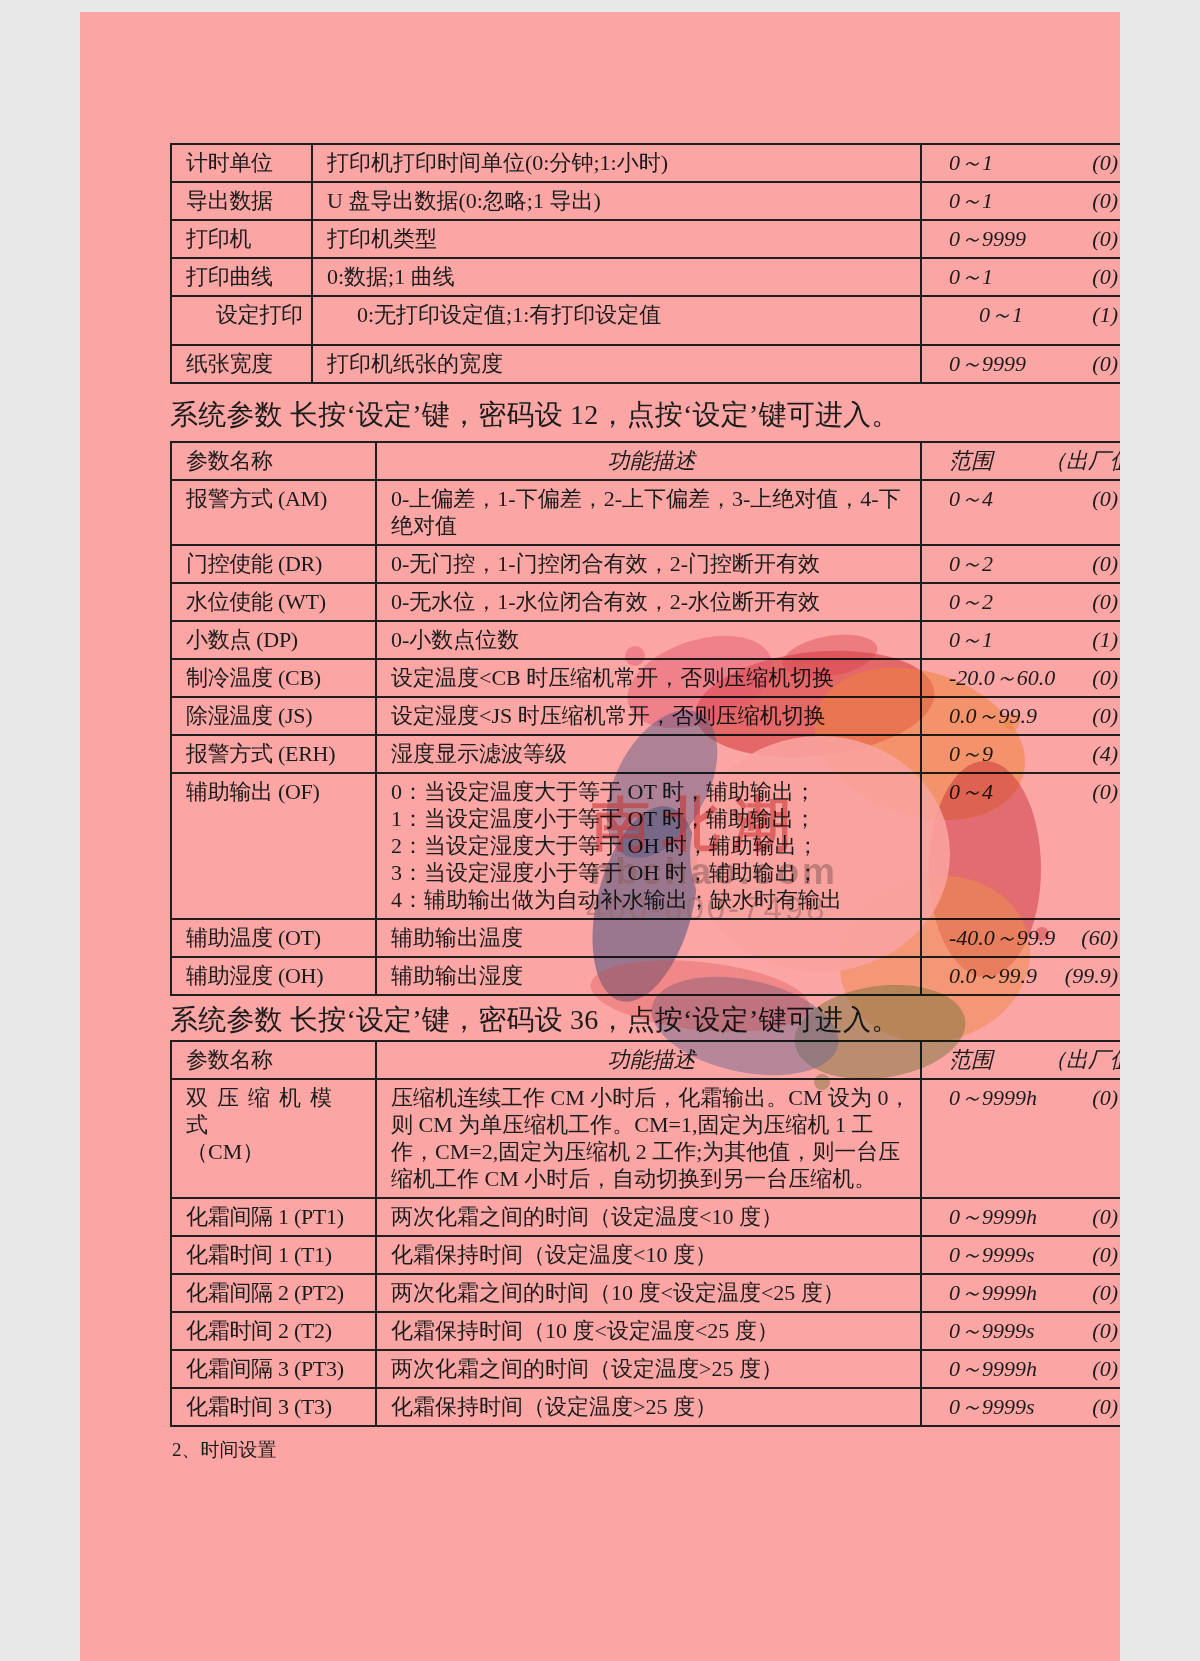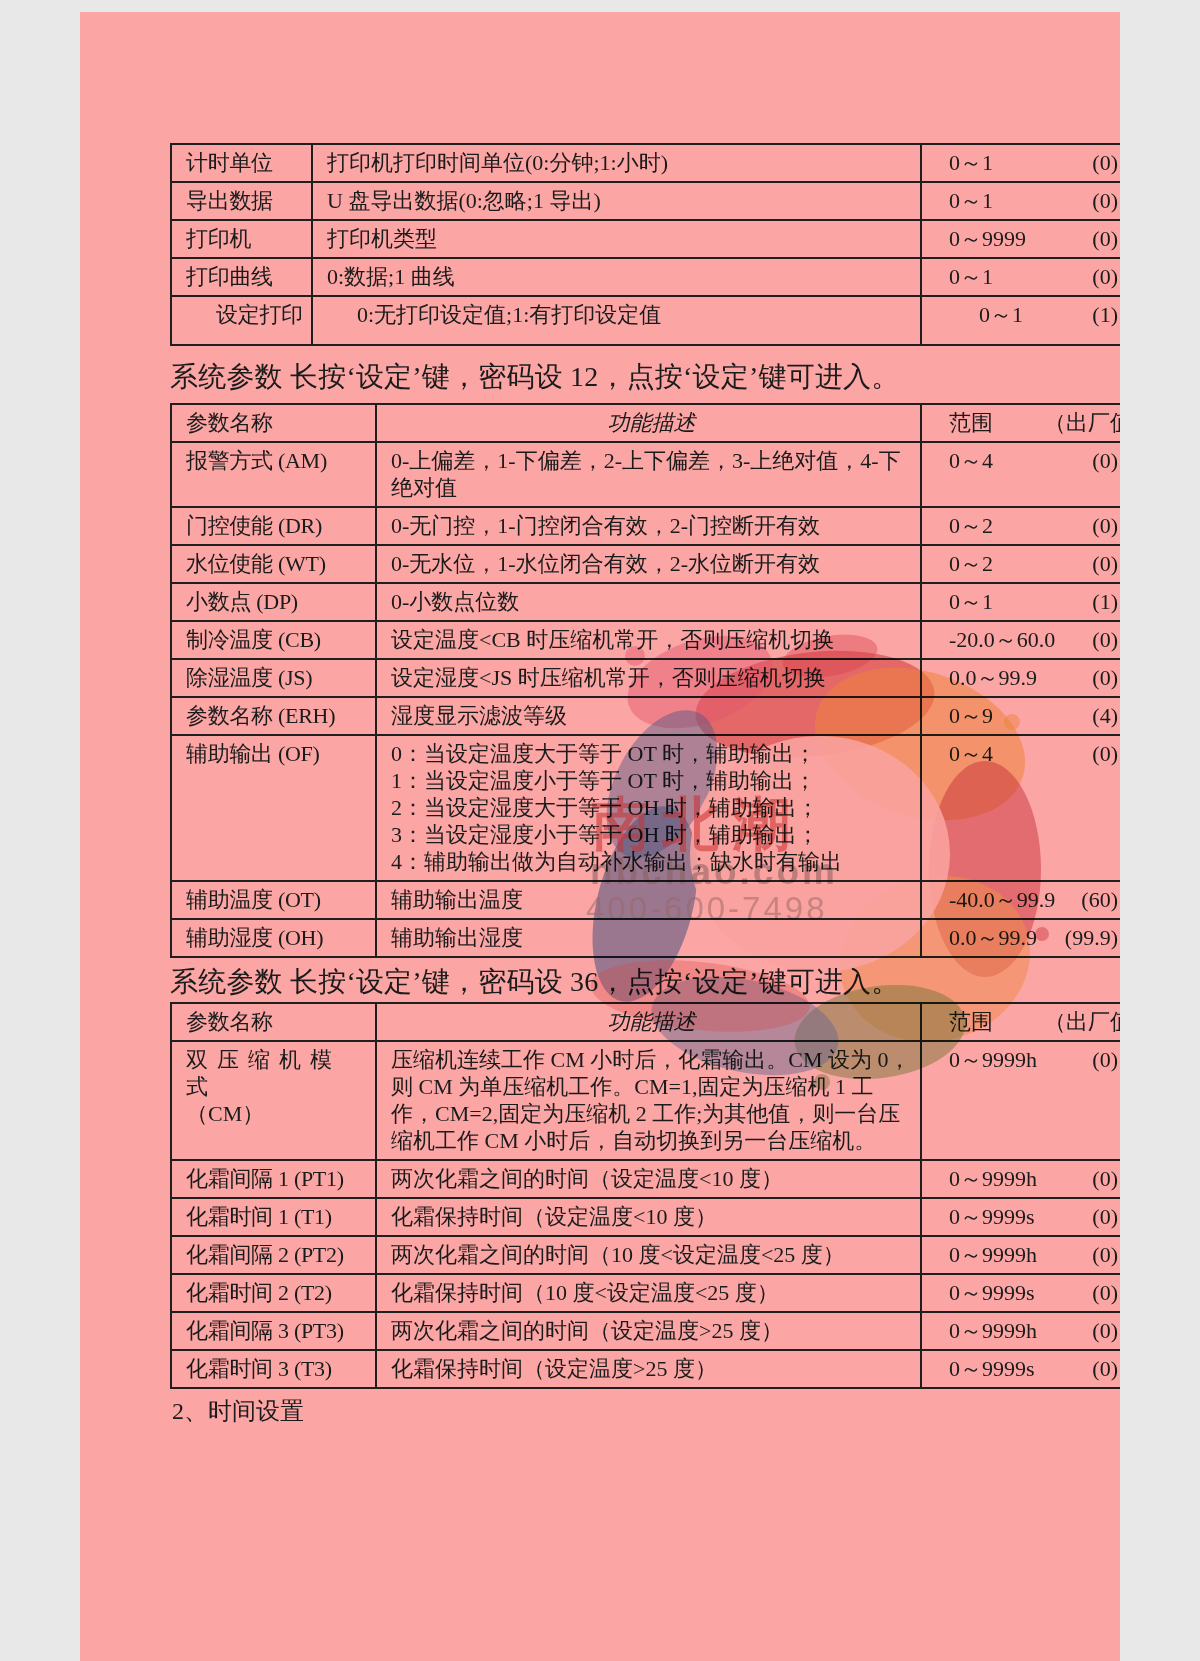--- a/index.html
+++ b/index.html
@@ -24,28 +24,28 @@
     word-break:break-all;
   }
   .t1 col.w1 { width:141px; } .t1 col.w2 { width:609px; } .t1 col.w3 { width:262px; }
   .t23 col.w1 { width:205px; } .t23 col.w2 { width:545px; } .t23 col.w3 { width:262px; }
 
   td.name { white-space:nowrap; letter-spacing:-0.3px; overflow:hidden; }
   td.vmid { vertical-align:middle; }
   tr.tallrow td { padding-bottom:16px;padding-left:44px; }
 
   td.range { padding:4px 0 5px 0; }
-  .rngwrap { display:flex; justify-content:space-between; padding:0 56px 0 13px; }
+  .rngwrap { display:flex; justify-content:space-between; padding:0 56px 0 13px;font-style:italic; }
   .rngwrap.hdrw { padding:0 20px 0 13px;justify-content:space-between; }
 
   td.center { text-align:center;font-style:italic; }
 
   .hd { font-size:28px; line-height:27px; margin:17px 0 13px 0; letter-spacing:0.2px; }
   .hd2 { margin:10px 0 7px 0; }
-  .ft { font-size:24px; line-height:27px; margin:9px 0 0 2px; }
+  .ft { font-size:19px; line-height:27px; margin:9px 0 0 2px; }
 
   .spread { letter-spacing:9px; display:block; }
   .descline { display:block; }
 
   .pageno { position:absolute; left:1076px; top:1524px; font-size:23px; }
 
   svg.wm {
     position:absolute; left:500px; top:592px;
     width:490px; height:495px;
     mix-blend-mode:multiply;
@@ -109,20 +109,30 @@
         <tr class="tallrow">
           <td class="name">设定打印</td>
           <td>0:无打印设定值;1:有打印设定值</td>
           <td class="range">
               <div class="rngwrap">
                 <span>0～1</span>
                 <span>(1)</span>
               </div>
             </td>
         </tr>
+        <tr>
+          <td class="name">纸张宽度</td>
+          <td>打印机纸张的宽度</td>
+          <td class="range">
+              <div class="rngwrap">
+                <span>0～9999</span>
+                <span>(0)</span>
+              </div>
+            </td>
+        </tr>
       </tbody>
     </table>
 
     <p class="hd">系统参数 长按‘设定’键，密码设 12，点按‘设定’键可进入。</p>
 
     <table class="t t23">
       <colgroup>
           <col class="w1">
           <col class="w2">
           <col class="w3">
@@ -192,21 +202,21 @@
           <td class="name">除湿温度 (JS)</td>
           <td>设定湿度&lt;JS 时压缩机常开，否则压缩机切换</td>
           <td class="range">
               <div class="rngwrap">
                 <span>0.0～99.9</span>
                 <span>(0)</span>
               </div>
             </td>
         </tr>
         <tr>
-          <td class="name">参数名称 (ERH)</td>
+          <td class="name">报警方式 (ERH)</td>
           <td>湿度显示滤波等级</td>
           <td class="range">
               <div class="rngwrap">
                 <span>0～9</span>
                 <span>(4)</span>
               </div>
             </td>
         </tr>
         <tr>
           <td class="name vmid">辅助输出 (OF)</td>

